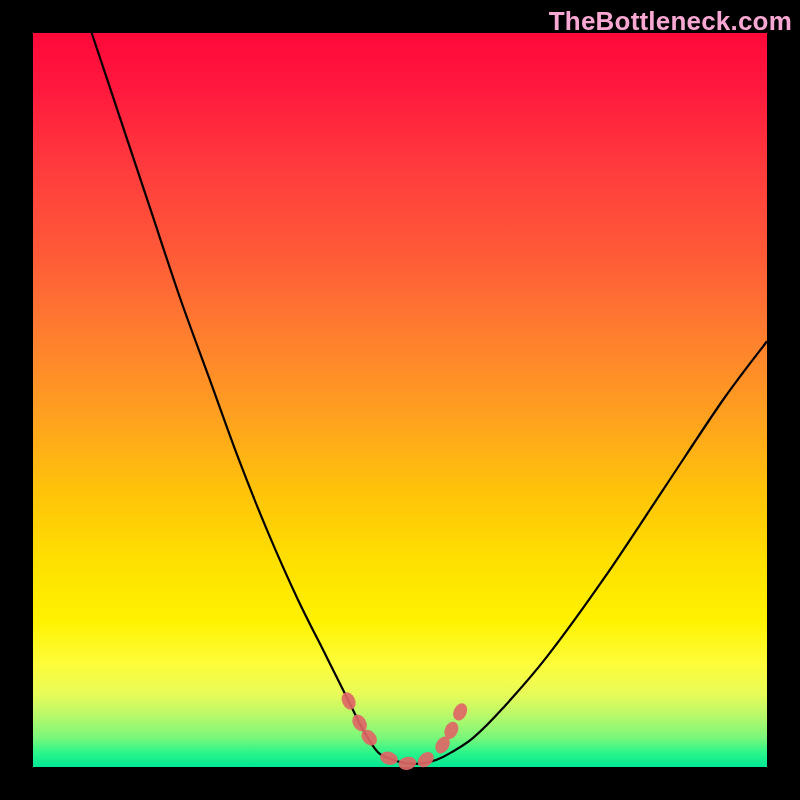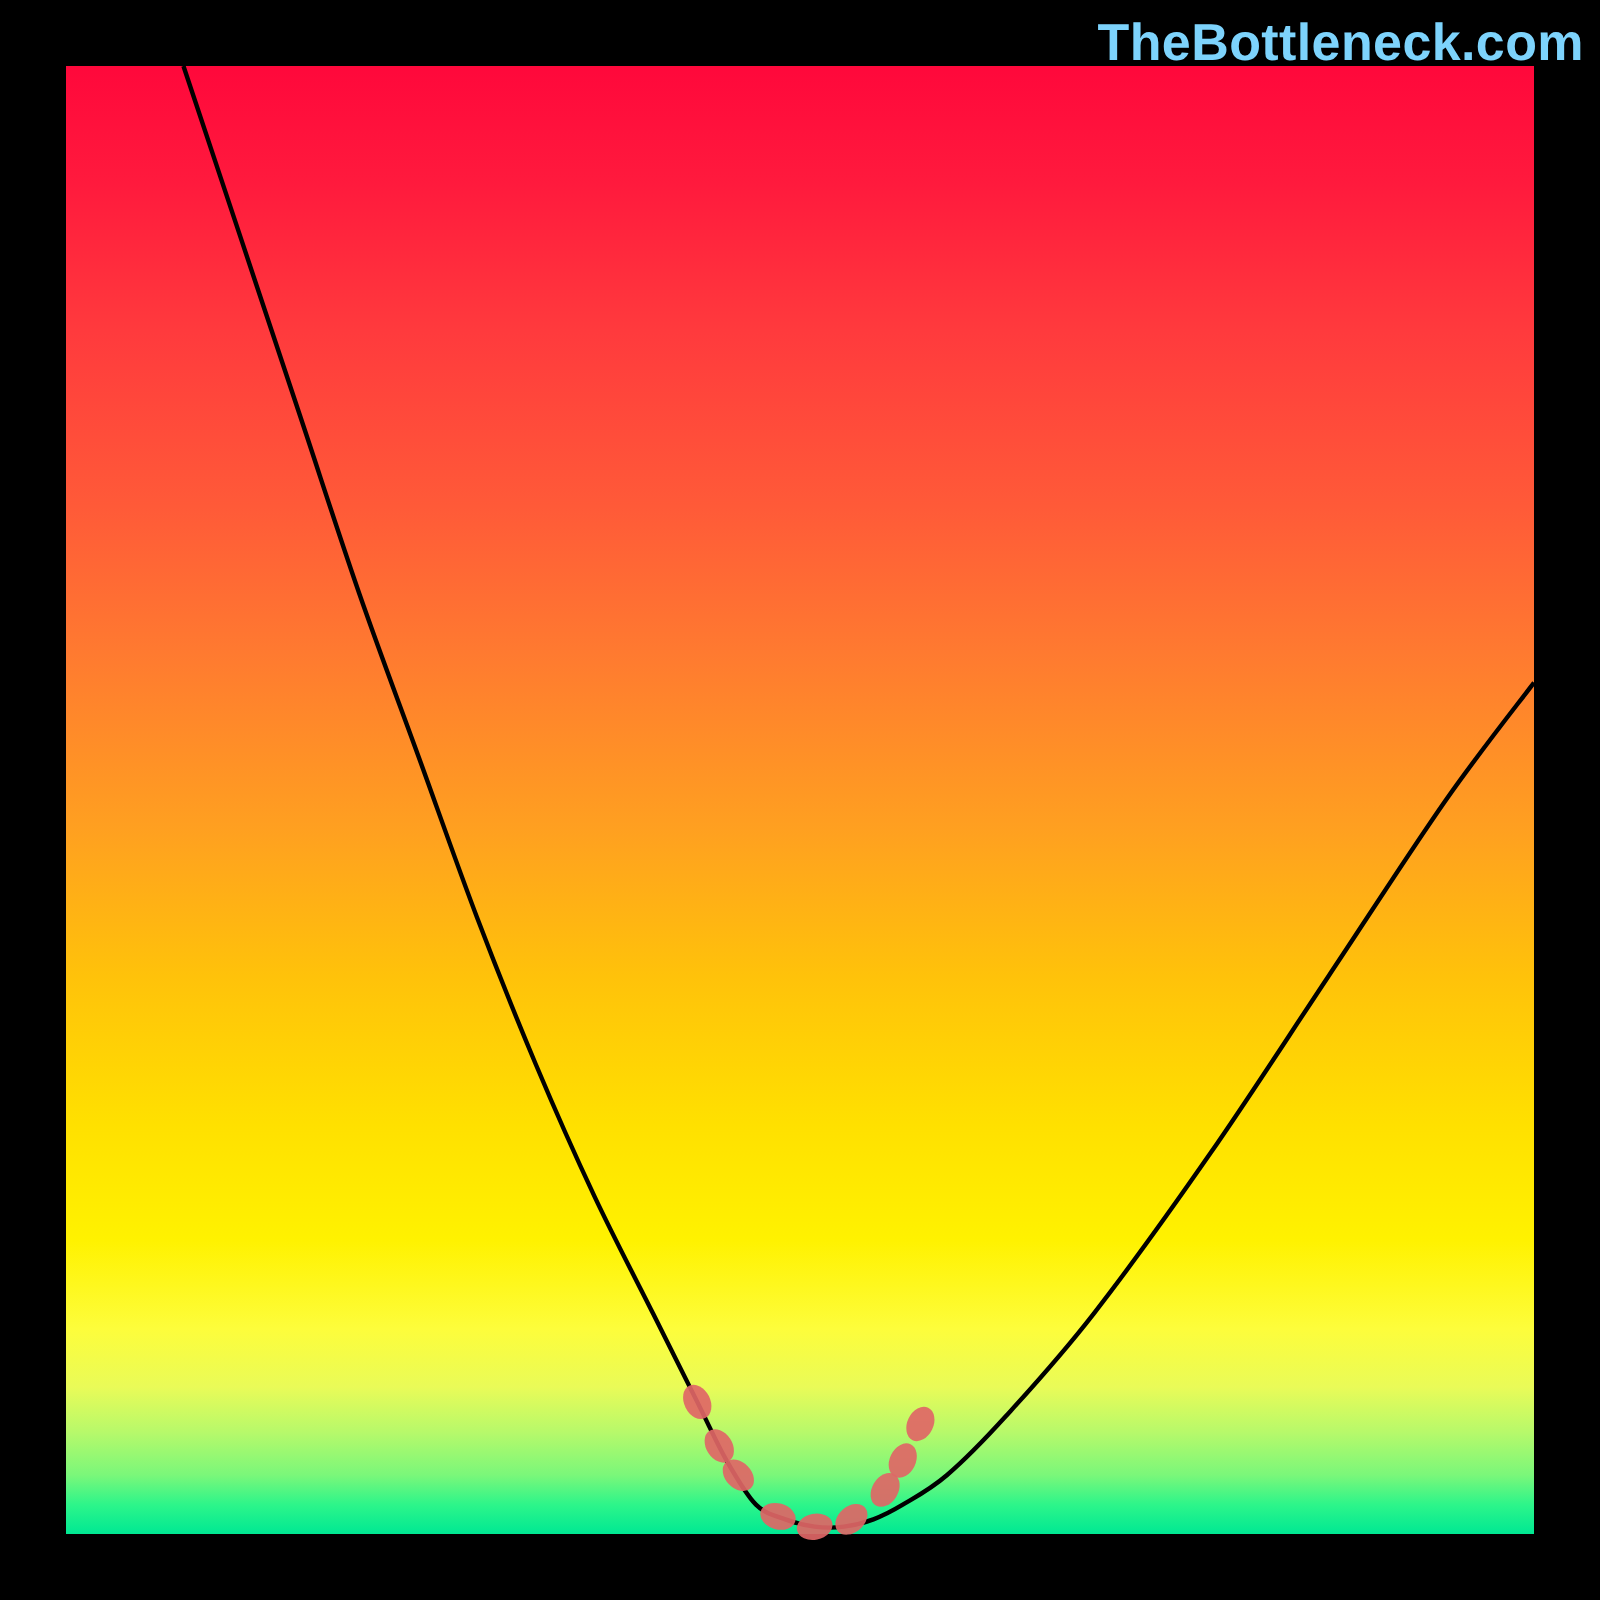--- a/index.html
+++ b/index.html
@@ -43,21 +43,21 @@
       #2df58a 98%,
       #00e893 100%
     );
   }
   .watermark {
     position: absolute;
     top: 6px;
     right: 8px;
     font-size: 26px;
     font-weight: 600;
-    color: #7dd3fc;
+    color: #f9a8d4;
     letter-spacing: 0.2px;
     z-index: 20;
     user-select: none;
   }
   svg.curve {
     position: absolute;
     left: 0;
     top: 0;
     width: 734px;
     height: 734px;

